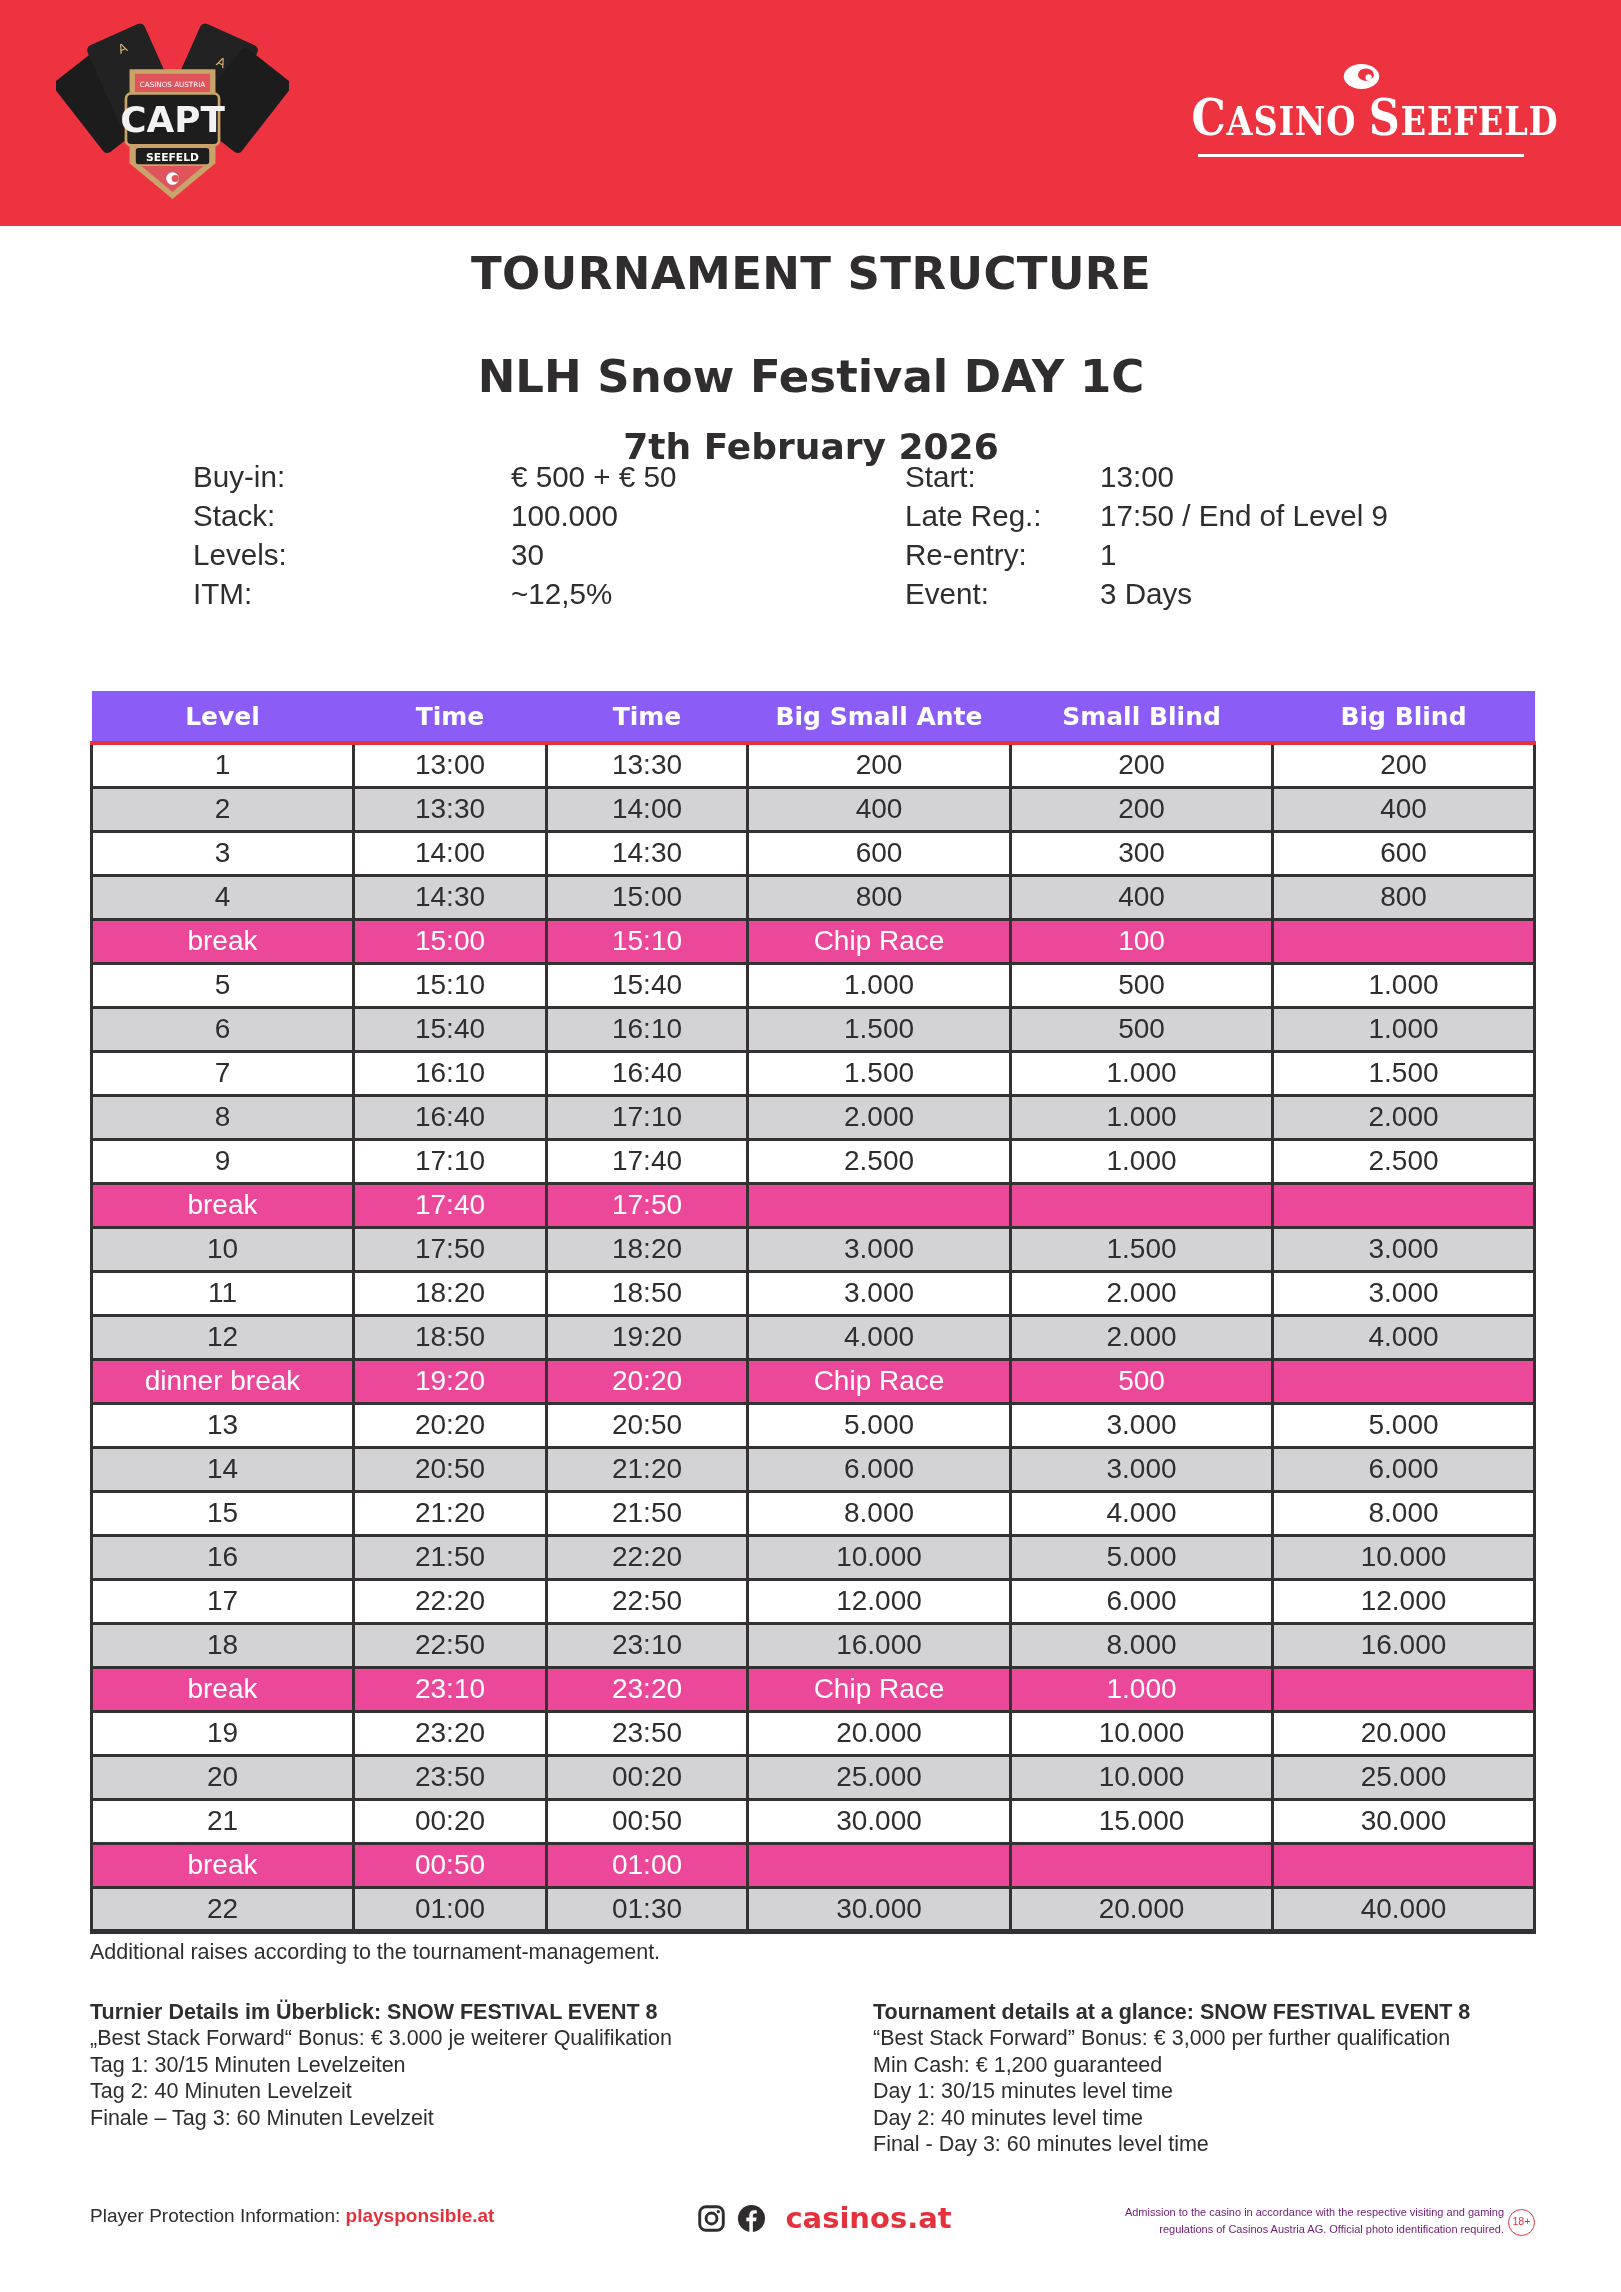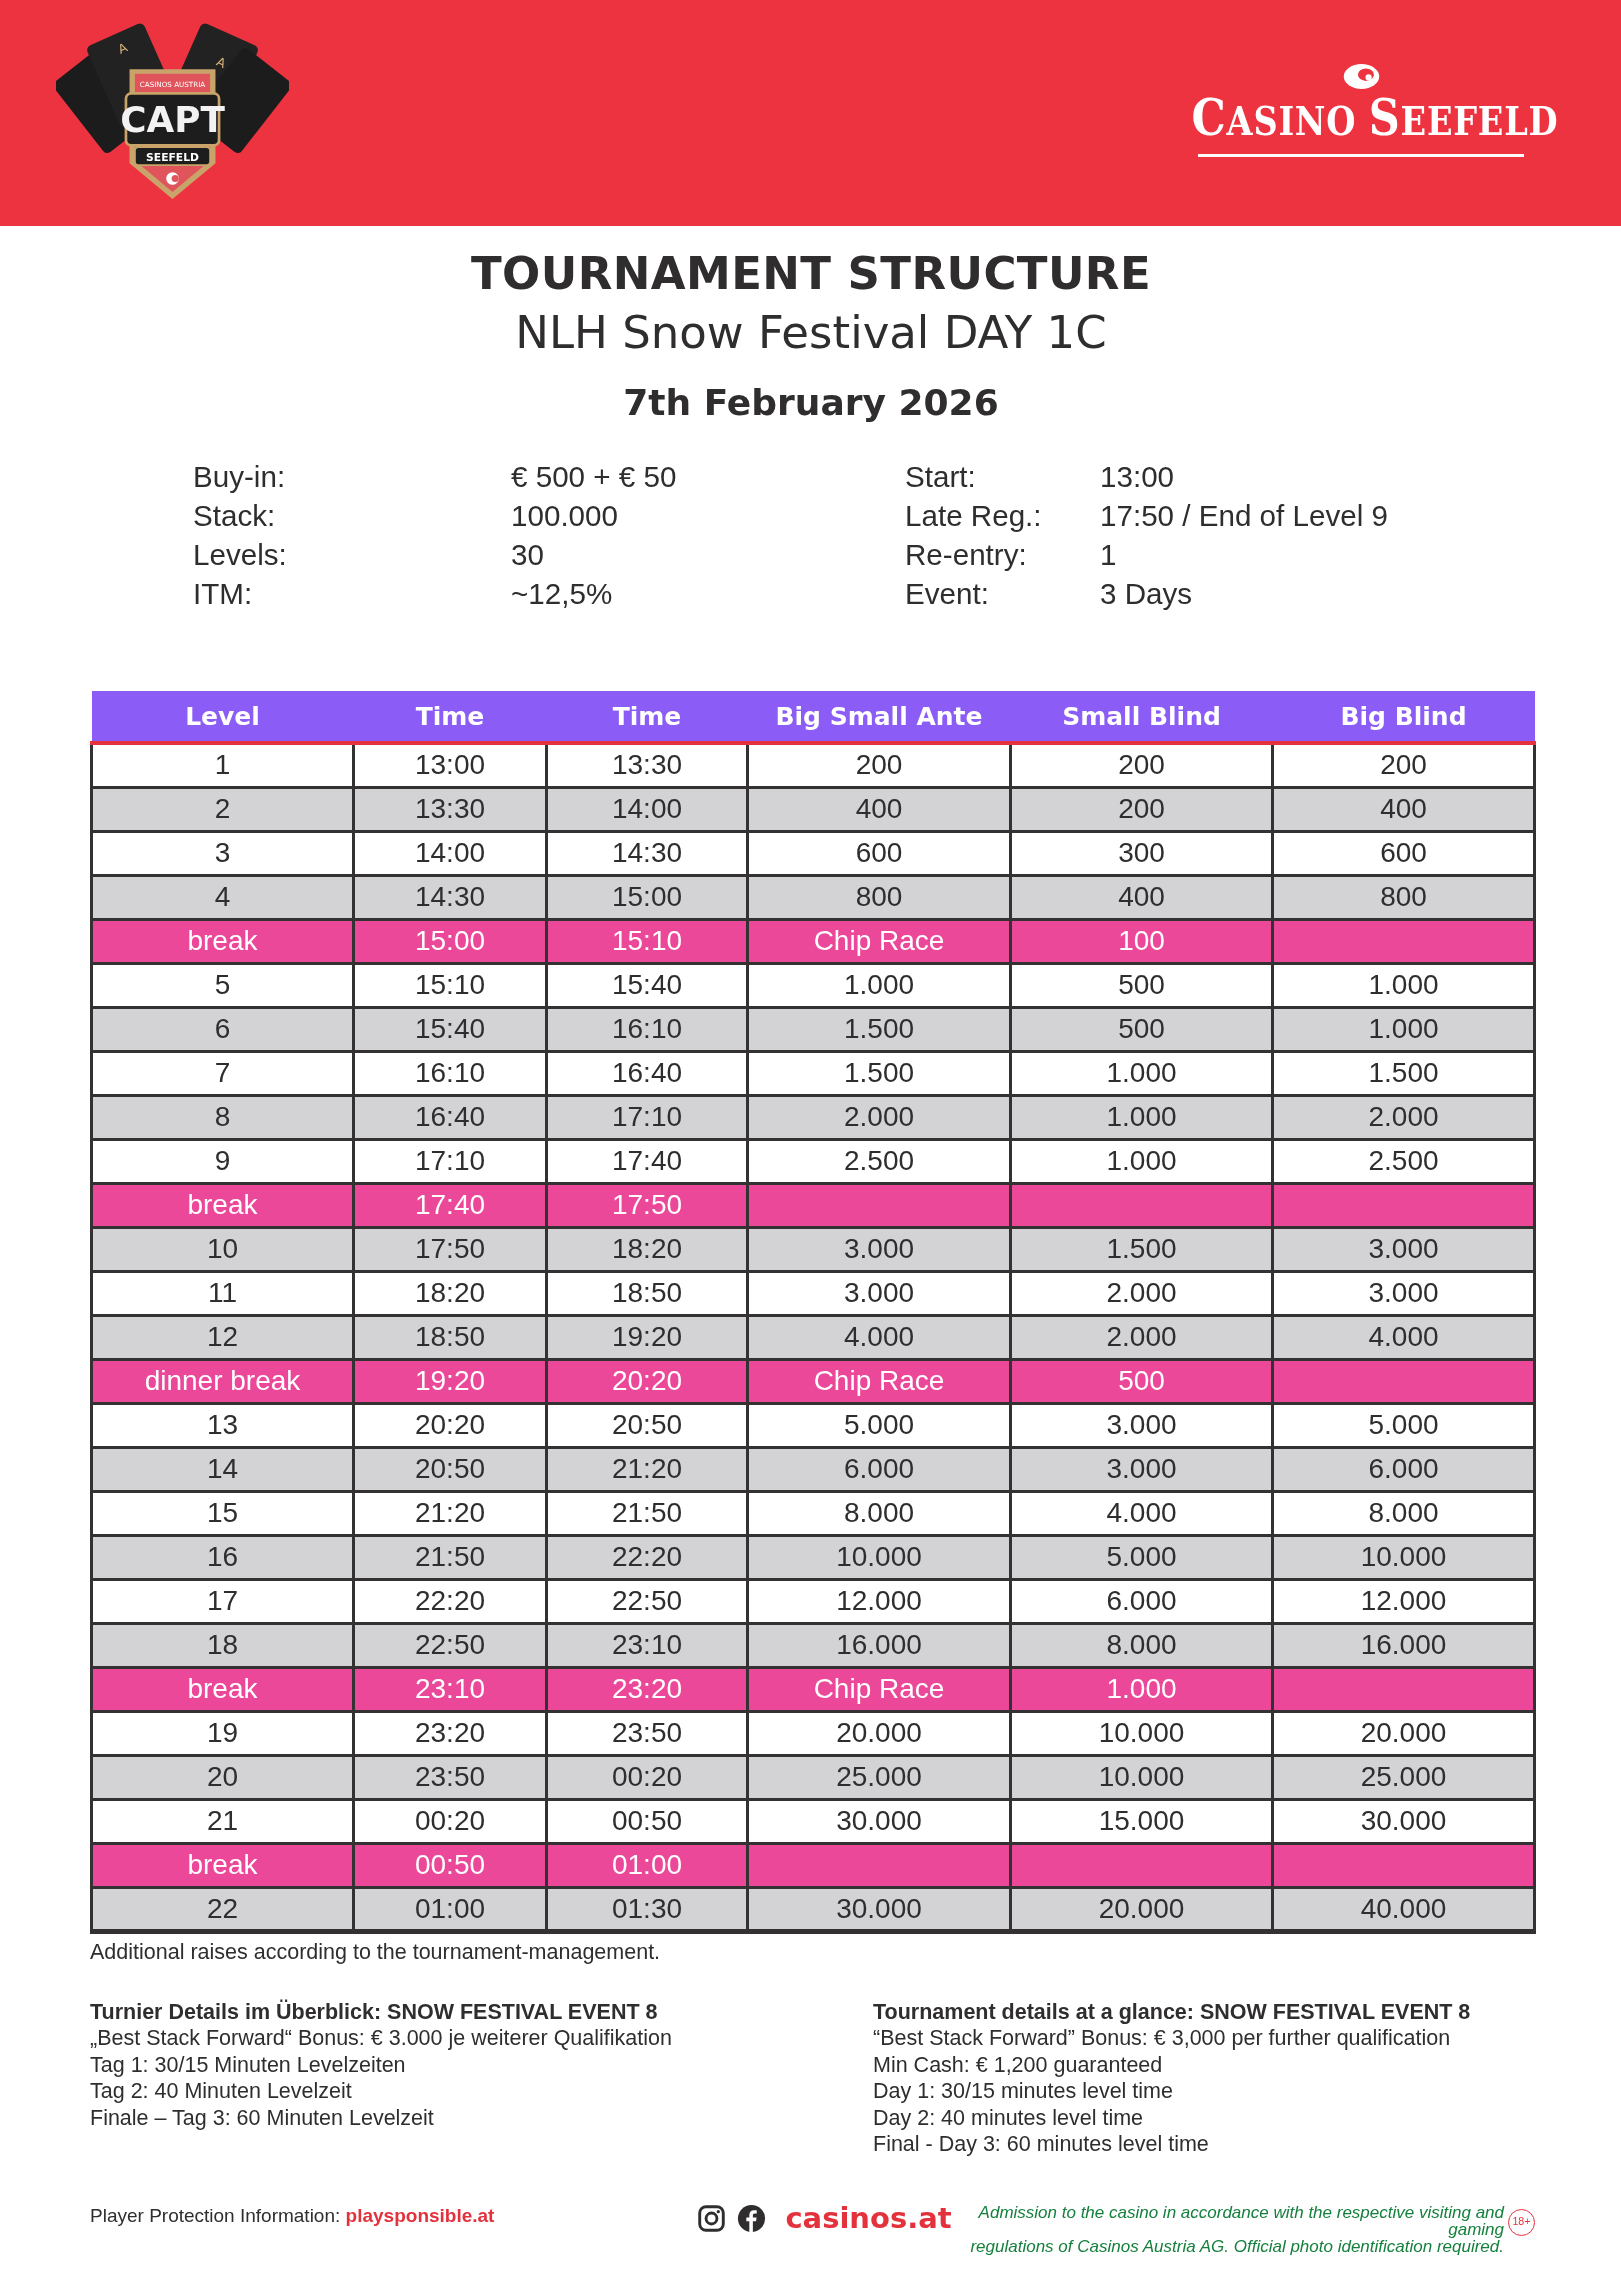--- a/index.html
+++ b/index.html
@@ -11,21 +11,21 @@
   .capt-logo { position: absolute; left: 56px; top: 19.7px; width: 233px; height: 188px; }
   .casino-brand { position: absolute; left: 1164px; top: 63px; width: 394px; height: 107px; text-align: center; color: #fff; }
   .casino-brand .brand-mark { display: block; margin: 0 auto; width: 39px; height: 27px; }
   .casino-brand .brand-name { display: block; font-family: "DejaVu Serif", "Liberation Serif", serif; font-weight: bold; font-size: 50px; letter-spacing: 0.9px; line-height: 56px; transform: scaleX(0.86); transform-origin: center; white-space: nowrap; }
   .casino-brand .brand-name .sc { font-size: 39px; }
   .casino-brand .brand-line { display: block; width: 326px; height: 2.7px; background: #fff; margin: 5.4px auto 0; }
 
   
   .title-block { position: absolute; left: 0; top: 244px; width: 1622px; text-align: center; color: #2f2d2e; }
   .title-1 { font-weight: bold; font-size: 45px; line-height: 59px; letter-spacing: 0.4px; }
-  .title-2 { font-weight: normal; font-size: 45px; line-height: 59px; }
+  .title-2 { font-weight: bold; font-size: 45px; line-height: 59px; margin-top: 44px; }
   .title-date { font-weight: bold; font-size: 36px; line-height: 45px; margin-top: 18px; }
 
   
   .info { position: absolute; top: 457px; font-size: 29.6px; line-height: 39px; color: #2f2d2e; font-family: "Liberation Sans", sans-serif; }
   .info .row { display: flex; height: 39px; }
   .info-left { left: 193px; }
   .info-left .lab { width: 318px; }
   .info-right { left: 905px; }
   .info-right .lab { width: 195px; }
 
@@ -47,21 +47,21 @@
   .details .head { font-weight: bold; }
   .details-de { left: 90px; }
   .details-en { left: 873px; }
 
   
   .footer-left { position: absolute; left: 90px; top: 2205px; font-size: 19px; color: #2f2d2e; font-family: "Liberation Sans", sans-serif; }
   .footer-left .link { color: #e4323d; font-weight: bold; }
   .social { position: absolute; left: 697px; top: 2201px; display: flex; align-items: center; gap: 10.7px; }
   .social .ico { width: 29px; height: 29px; display: inline-block; }
   .social .site { color: #e4323d; font-weight: bold; font-size: 29px; margin-left: 9px; font-family: "DejaVu Sans", sans-serif; }
-  .admission { position: absolute; left: 949px; top: 2204px; width: 555px; text-align: right; font-size: 17px; line-height: 17px; color: #15803d; font-family: "Liberation Sans", sans-serif; font-style: italic; }
+  .admission { position: absolute; left: 949px; top: 2204px; width: 555px; text-align: right; font-size: 11px; line-height: 17px; color: #701a75; font-family: "Liberation Sans", sans-serif; }
   .age-badge { position: absolute; left: 1508px; top: 2209px; width: 27px; height: 27px; border: 1.8px solid #e4323d; border-radius: 50%; color: #e4323d; font-size: 10.7px; line-height: 23px; text-align: center; font-family: "Liberation Sans", sans-serif; }
 </style>
 </head>
 <body>
 
 <div class="header-band">
   <svg class="capt-logo" viewBox="0 0 260 210">
     <g>
       <rect x="18" y="40" width="70" height="100" rx="6" fill="#1c1c1c" transform="rotate(-38 53 90)"></rect>
       <rect x="50" y="12" width="70" height="100" rx="6" fill="#222" transform="rotate(-24 85 62)"></rect>

